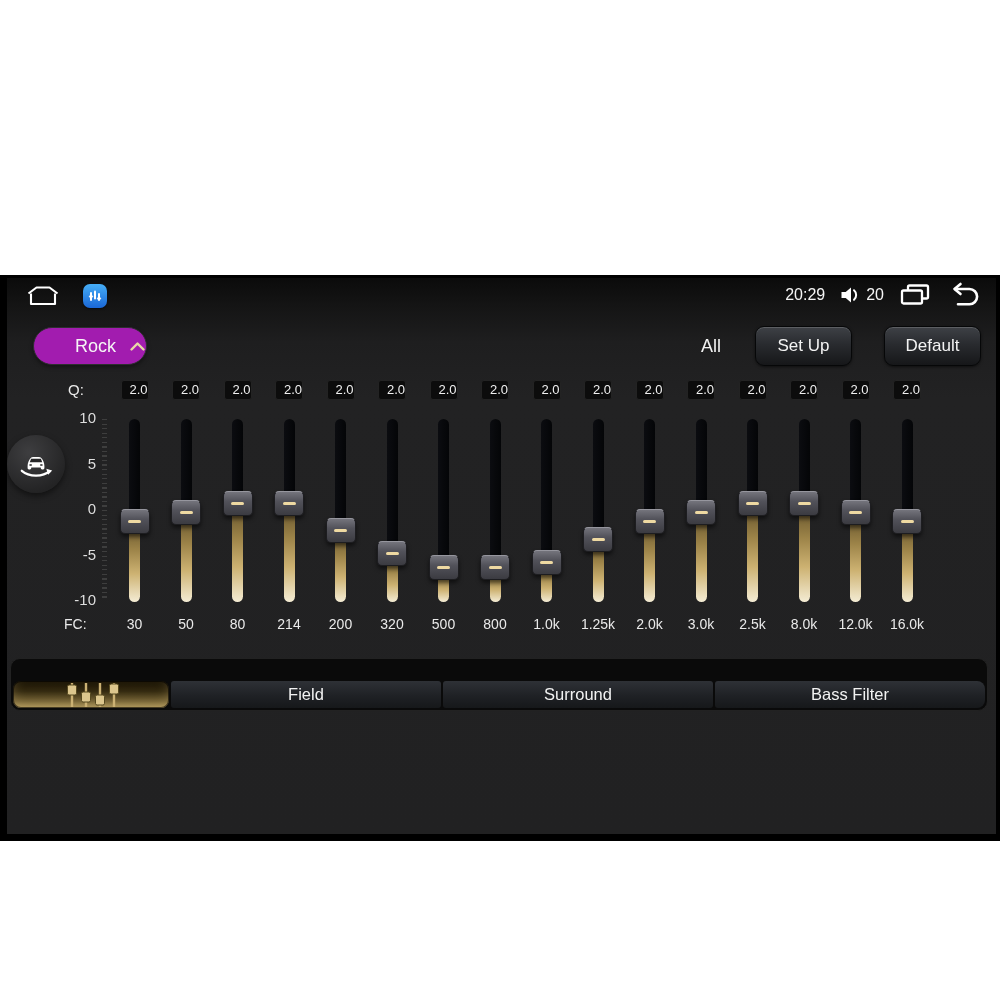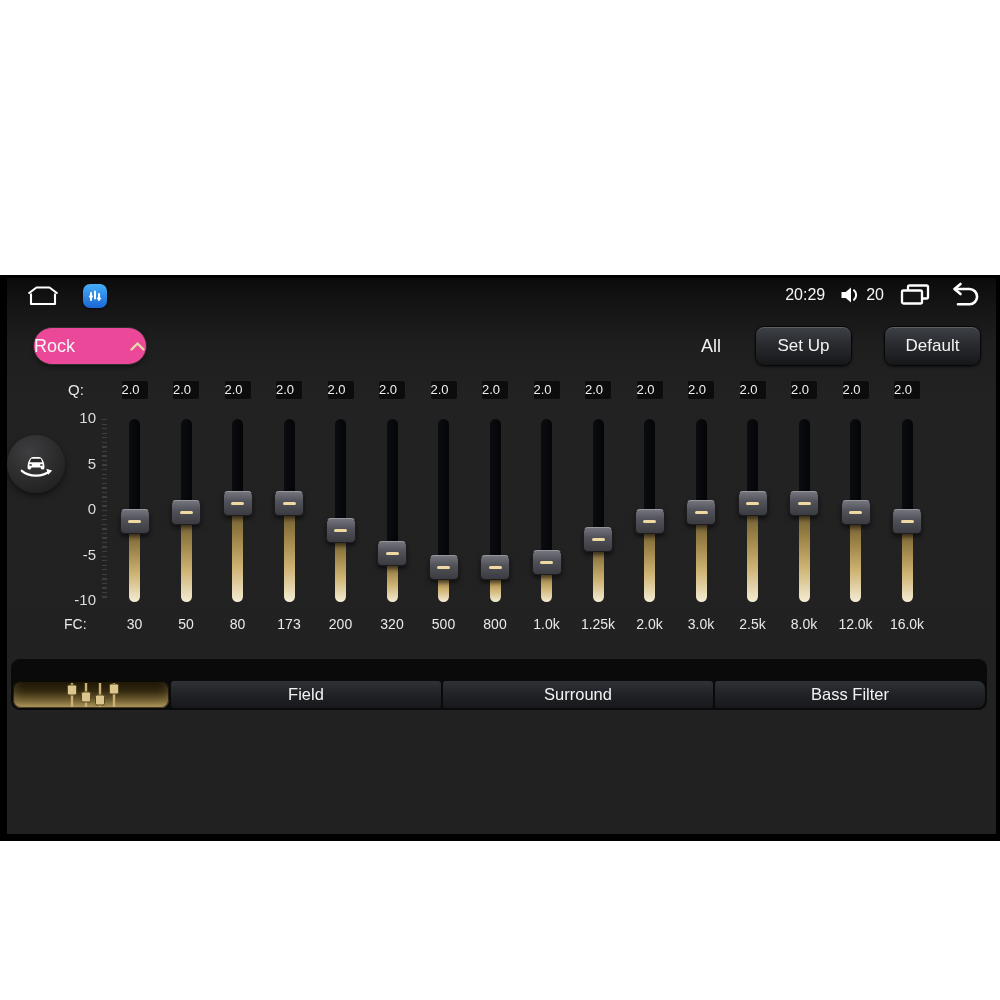--- a/index.html
+++ b/index.html
@@ -10,38 +10,38 @@
   
   .status-left{position:absolute;left:25px;top:8px;display:flex;align-items:center;gap:22px;}
   .status-right{position:absolute;right:20px;top:7px;display:flex;align-items:center;gap:15px;color:#f5f5f5;}
   .time,.vol-num{font-size:16px;color:#f5f5f5;}
   .vol-group{display:flex;align-items:center;gap:4px;}
   .app-icon{width:24px;height:24px;border-radius:7px;background:linear-gradient(180deg,#46aef7,#1a67d6);
     display:flex;align-items:center;justify-content:center;box-shadow:0 1px 2px rgba(0,0,0,.6);}
   .icon-btn{display:flex;align-items:center;justify-content:center;cursor:pointer;}
   
   .preset-pill{position:absolute;left:33px;top:52px;width:114px;height:38px;border-radius:20px;
-    background:#ec4899;border:1.5px solid #2e2e30;box-sizing:border-box;display:flex;align-items:center;
-    justify-content:space-between;gap:13px;color:#f5f5f5;font-size:18px;box-shadow:0 2px 4px rgba(0,0,0,.4);}
+    background:#a21caf;border:1.5px solid #2e2e30;box-sizing:border-box;display:flex;align-items:center;
+    justify-content:flex-end;gap:13px;color:#f5f5f5;font-size:18px;box-shadow:0 2px 4px rgba(0,0,0,.4);}
   .header-right{position:absolute;right:19px;top:51px;display:flex;align-items:center;gap:32px;}
   .all-label{color:#f2f2f2;font-size:18px;margin-right:2px;}
   .btn{min-width:97px;height:40px;box-sizing:border-box;border-radius:9px;padding:6px 14px;
     background:linear-gradient(180deg,#3e4146 0%,#292b2f 45%,#161719 100%);
     border:1px solid #060708;box-shadow:inset 0 1px 0 rgba(255,255,255,.16),0 1px 3px rgba(0,0,0,.55);
     color:#f3f3f3;font-size:17px;display:flex;align-items:center;justify-content:center;cursor:pointer;}
   
   .q-row-label{position:absolute;left:68px;top:106px;font-size:15px;color:#eaeaea;}
   .fc-row-label{position:absolute;left:64px;top:341px;font-size:14px;color:#eaeaea;}
   .scale-label{position:absolute;left:52px;width:44px;text-align:right;font-size:15px;color:#dedede;line-height:18px;}
   .ticks{position:absolute;left:102px;top:144px;width:5px;height:182px;
     background:repeating-linear-gradient(180deg,#3e3e3e 0 1.3px,transparent 1.3px 4.55px);}
   
   .band-col{position:absolute;top:105px;width:52px;height:260px;}
   .q-box{position:absolute;left:12px;top:0;width:28px;height:20px;border-radius:3px;background:#0c0c0c;
-    border:1px solid #232323;box-sizing:border-box;color:#f0f0f0;font-size:13px;line-height:18px;text-align:left;}
+    border:1px solid #232323;box-sizing:border-box;color:#f0f0f0;font-size:13px;line-height:18px;text-align:right;}
   .slider-zone{position:absolute;left:0;top:38px;width:52px;height:184px;}
   .track{position:absolute;left:20.5px;width:11px;border-radius:6px 6px 3px 3px;
     background:linear-gradient(90deg,#0b0c10,#040507);}
   .fill{position:absolute;left:20.5px;width:11px;border-radius:3px 3px 6px 6px;
     background:linear-gradient(180deg,#5f4e29 0%,#9c8348 35%,#cdb272 65%,#f4ecd4 100%);}
   .thumb{position:absolute;left:11px;width:30px;height:25px;border-radius:5px;
     background:linear-gradient(180deg,#74747c 0%,#52525a 40%,#3b3b41 100%);
     border:1px solid #1d1d20;border-top:1px solid #96969e;box-sizing:border-box;
     box-shadow:0 3px 4px rgba(0,0,0,.55);cursor:grab;}
   .thumb::after{content:"";position:absolute;left:50%;top:50%;width:13px;height:3px;margin:-1.5px 0 0 -6.5px;
@@ -161,21 +161,21 @@
         </div>
         <div class="fc-label">80</div>
       </div>
       <div class="band-col" style="left: 263px;">
         <div class="q-box">2.0</div>
         <div class="slider-zone">
           <div class="track" style="top: 1px; height: 84px;"></div>
           <div class="fill" style="top: 85px; height: 99px;"></div>
           <div class="thumb" style="top: 72.5px;"></div>
         </div>
-        <div class="fc-label">173</div>
+        <div class="fc-label">214</div>
       </div>
       <div class="band-col" style="left: 314.5px;">
         <div class="q-box">2.0</div>
         <div class="slider-zone">
           <div class="track" style="top: 1px; height: 111.6px;"></div>
           <div class="fill" style="top: 112.6px; height: 71.4px;"></div>
           <div class="thumb" style="top: 100.1px;"></div>
         </div>
         <div class="fc-label">200</div>
       </div>

